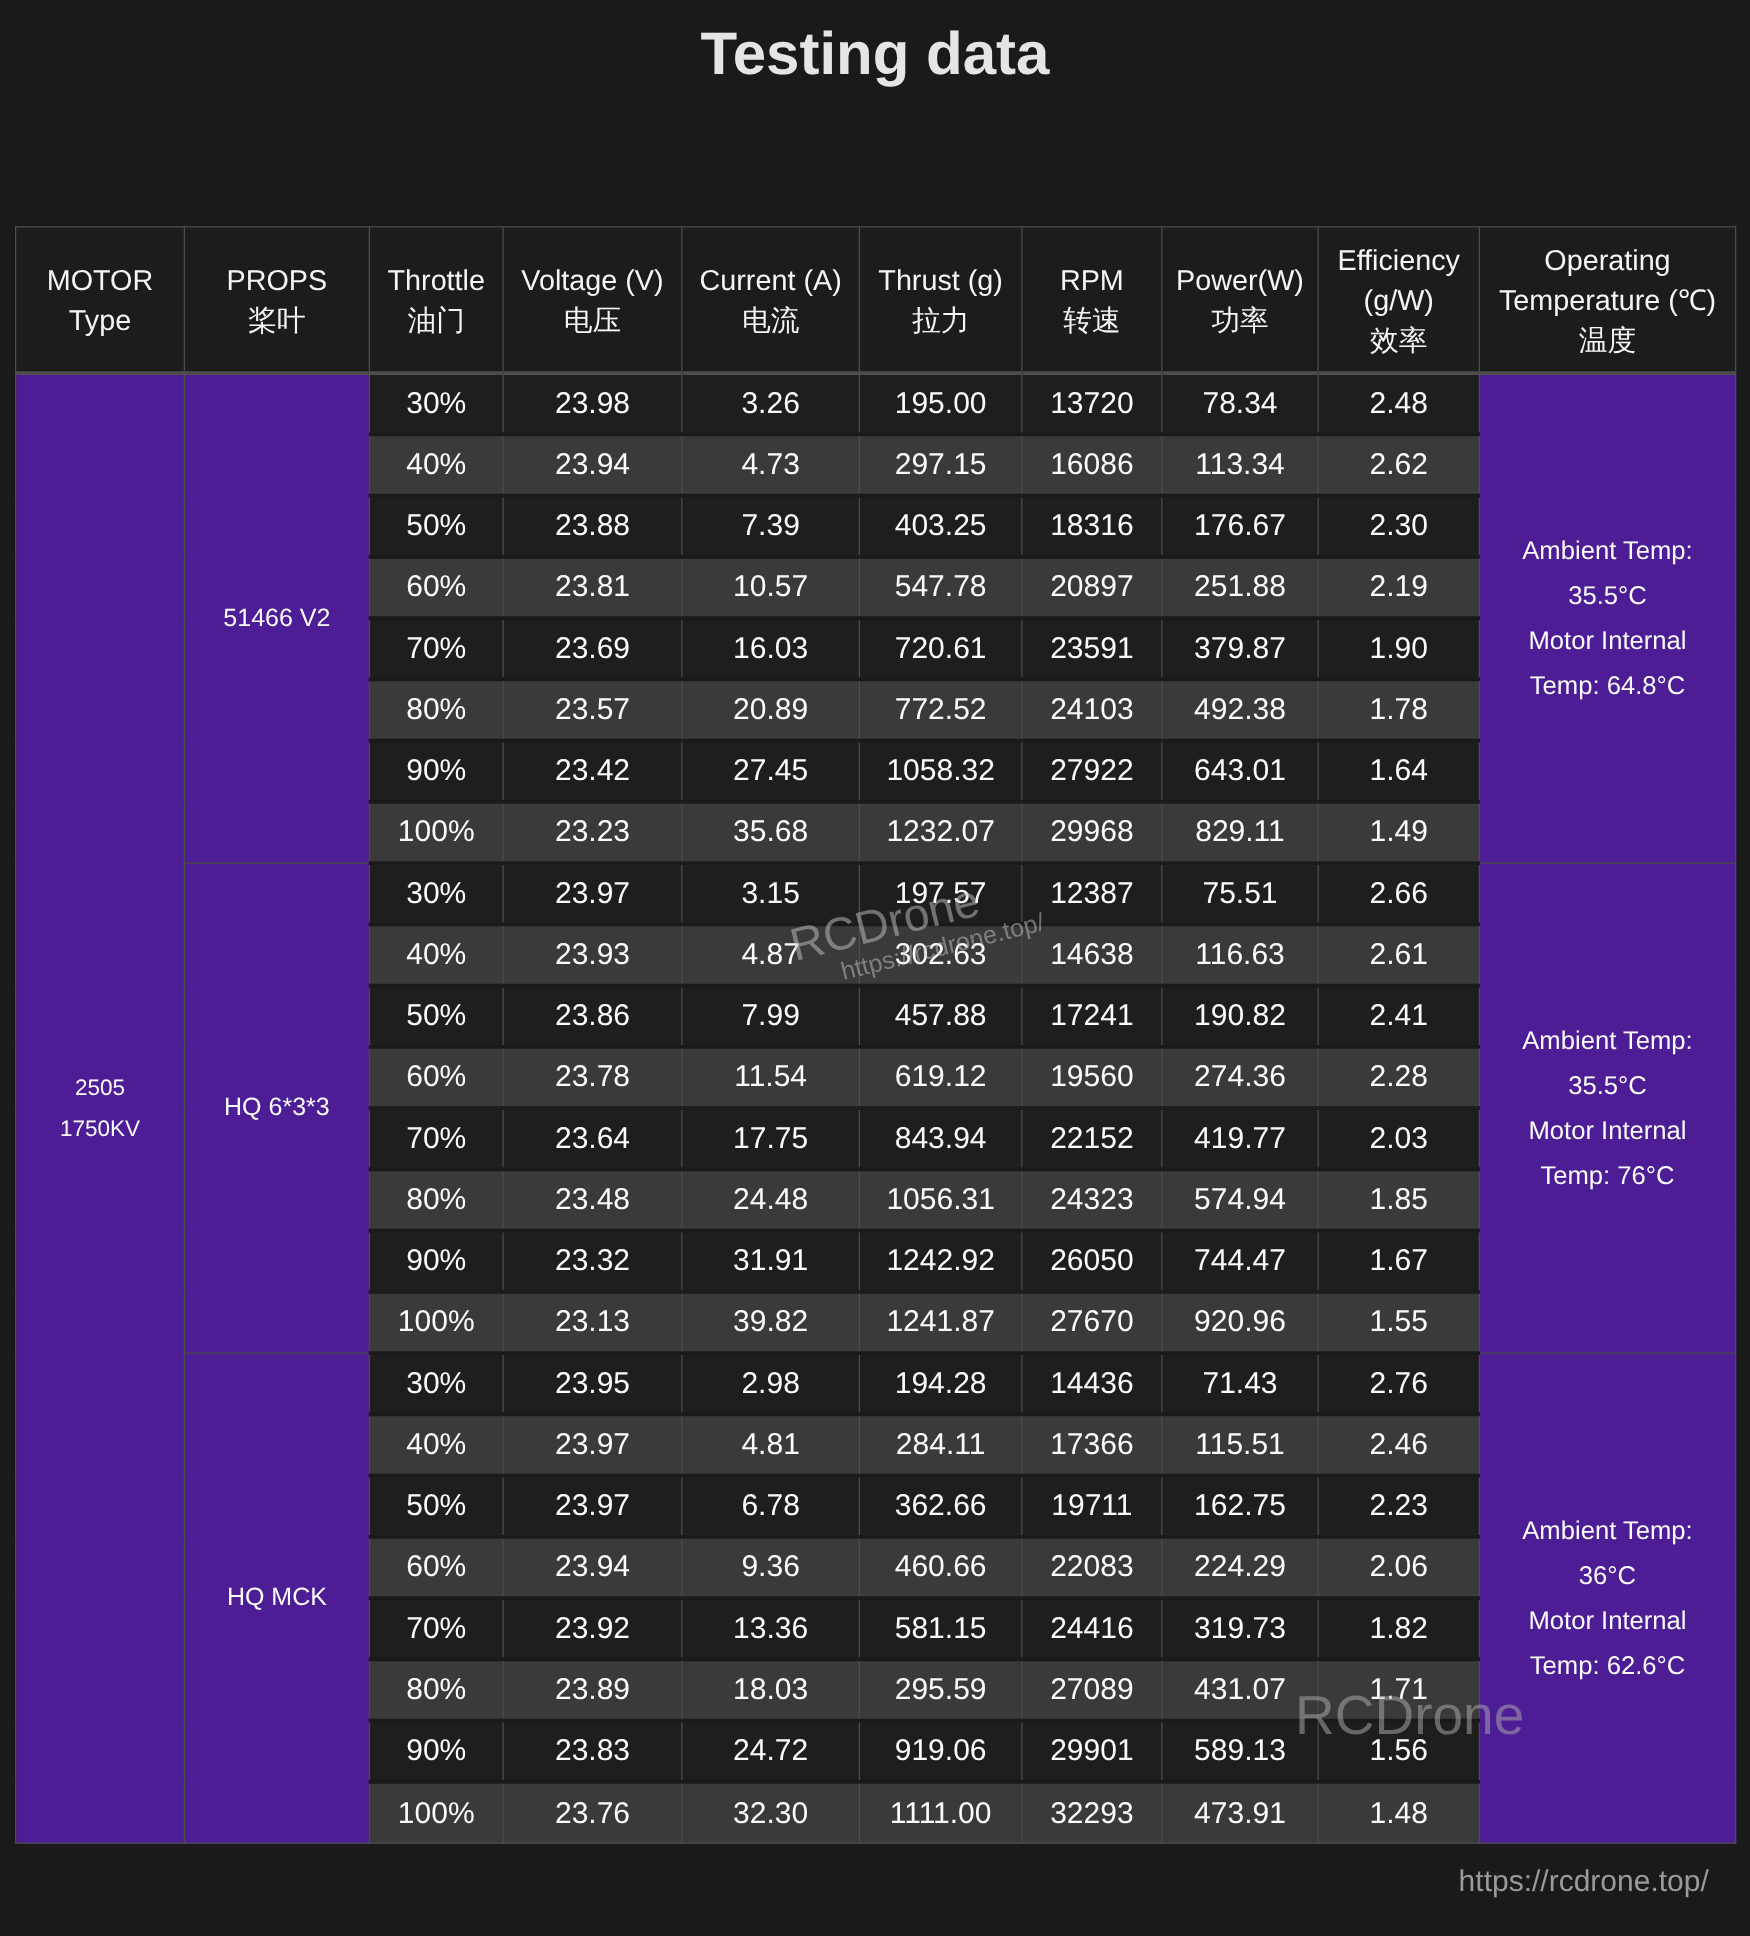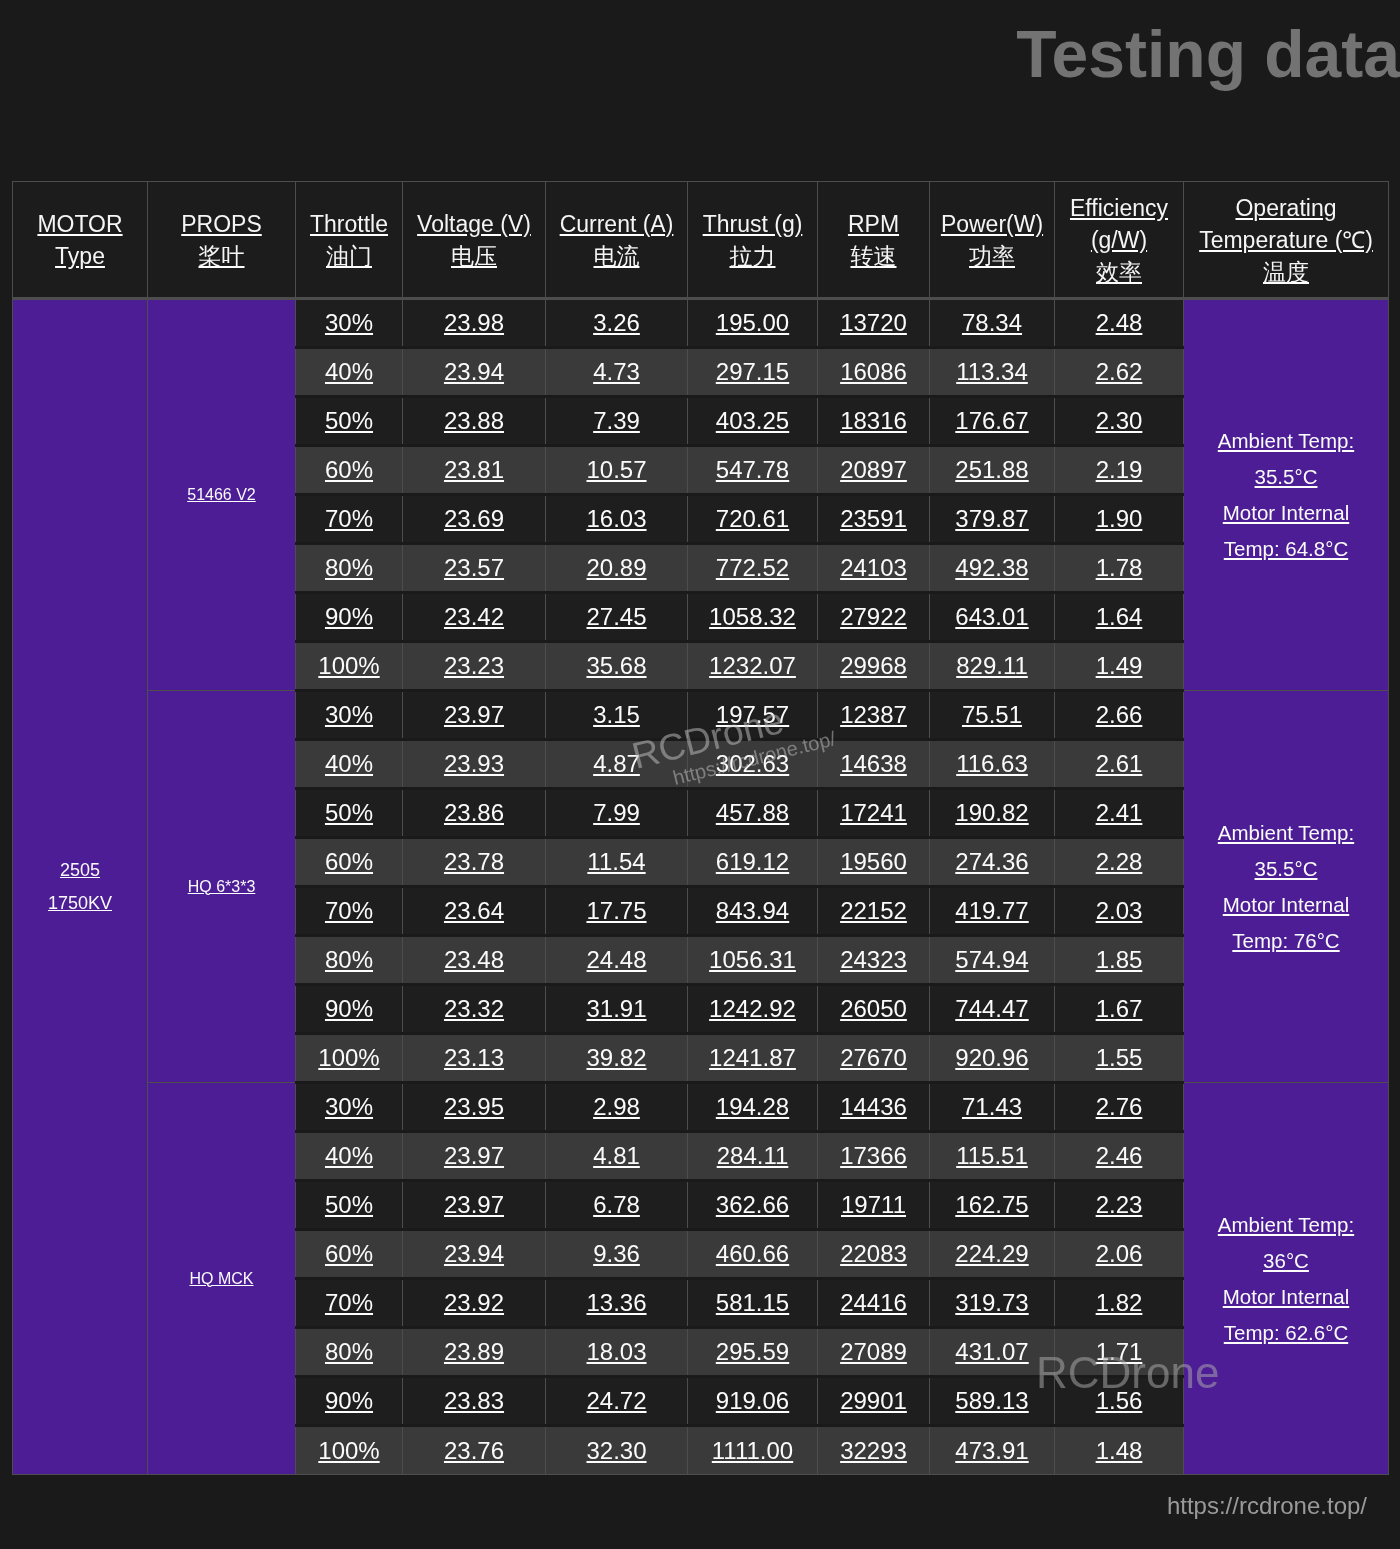--- a/index.html
+++ b/index.html
@@ -3,28 +3,27 @@
 <meta charset="utf-8">
 <style>
   html,body{margin:0;padding:0}
   body{
     width:1400px;height:1549px;position:relative;overflow:hidden;
     background:#1a1a1a;color:#fff;
     font-family:"Liberation Sans", sans-serif;
   }
   .title{
     position:absolute;top:16px;left:0;width:100%;
-    text-align:right;font-size:66px;font-weight:bold;color:#737373;
+    text-align:center;font-size:48px;font-weight:bold;color:#e5e5e5;
     letter-spacing:0px;
   }
   table{
     position:absolute;left:12px;top:181px;width:1376px;
     border-collapse:collapse;table-layout:fixed;
     border:1px solid #4d4d4d;
-    text-decoration:underline;
   }
   thead tr{height:117px}
   tbody tr{height:49px}
   th{
     border:1px solid #4d4d4d;border-bottom:3px solid #4d4d4d;
     background:#1c1c1c;font-weight:normal;font-size:23px;line-height:32px;
     color:#f5f5f5;text-align:center;vertical-align:middle;padding:0;
   }
   .hl{display:block}
   td{text-align:center;vertical-align:middle;padding:0;color:#fbfbfb}
@@ -32,21 +31,21 @@
     font-size:24px;background:#1e1e1e;
     border-left:1px solid #4d4d4d;border-right:1px solid #4d4d4d;
     border-top:3px solid #1a1a1a;border-bottom:3px solid #1a1a1a;
   }
   td.data.stripe{background:#3a3a3a}
   tbody tr:last-child td.data{border-bottom:1px solid #4d4d4d}
   td.side{
     background:#4c1d95;border:1px solid #4d4d4d;font-size:24px;
   }
   td.motor div{line-height:33px;font-size:18px}
-  td.props{font-size:16px}
+  td.props{font-size:20px}
   td.temp{font-size:21px;line-height:36px;font-size:20.5px}
   .wm-center{
     position:absolute;left:628px;top:737px;
     transform:rotate(-14deg);transform-origin:left top;
     color:rgba(195,195,195,0.5);pointer-events:none;
   }
   .wm-brand{font-size:37px}
   .wm-url{font-size:20px;margin-left:34px;margin-top:-2px}
   .wm-bottom{
     position:absolute;left:1036px;top:1348px;font-size:44px;

